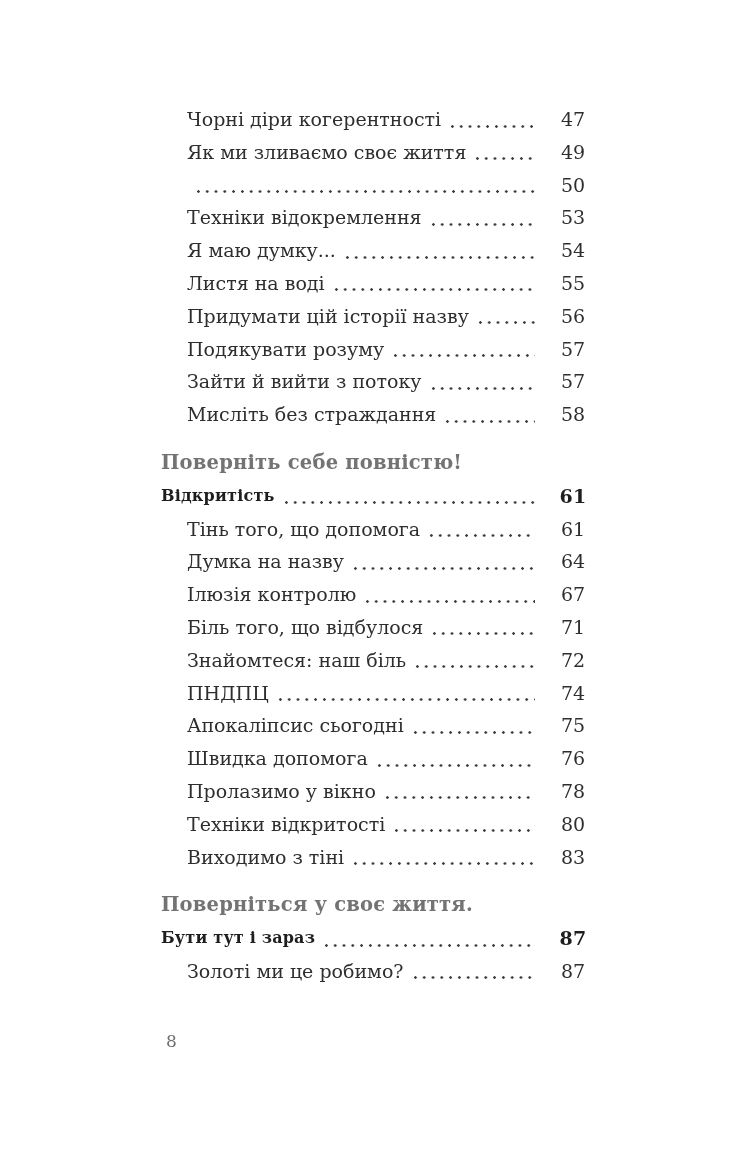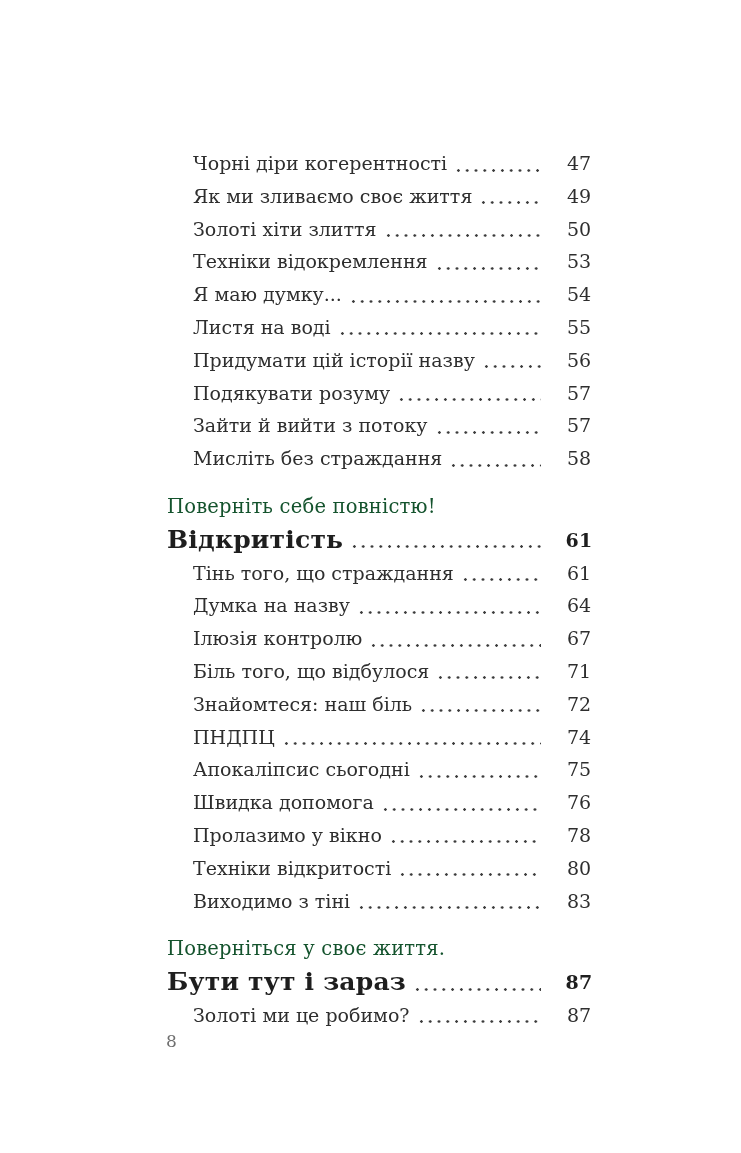--- a/index.html
+++ b/index.html
@@ -11,34 +11,33 @@
     position: relative;
     width: 741px;
     height: 1153px;
     background: #ffffff;
     overflow: hidden;
     font-family: "DejaVu Serif", "Liberation Serif", serif;
     -webkit-font-smoothing: antialiased;
   }
   .toc {
     position: absolute;
-    left: 167px;
+    left: 161px;
     top: 103px;
     width: 440px;
-    margin-top: 44px;
   }
   .toc-section { margin: 0; padding: 0; }
   .toc-section:not(:first-child) { margin-top: 16px; }
 
   .header-line {
     height: 32.8px;
     line-height: 32.8px;
     font-size: 19.5px;
-    font-weight: 400;
-    color: #14532d;
+    font-weight: 700;
+    color: #737373;
     letter-spacing: 0.2px;
     white-space: nowrap;
   }
   .row {
     display: flex;
     align-items: stretch;
     height: 32.8px;
     line-height: 32.8px;
     font-size: 19px;
     color: #2e2e2e;
@@ -47,21 +46,21 @@
     white-space: nowrap;
     flex: 0 0 auto;
   }
   .row.entry-row { padding-left: 26px; }
   .row.header-row .title,
   .row.header-row .page {
     font-weight: 700;
     color: #1e1e1e;
     letter-spacing: 0.2px;
   }
-  .row.header-row .title { font-size: 25px; }
+  .row.header-row .title { font-size: 16px; }
   .leader {
     flex: 1 1 auto;
     margin: 0 10px 0 7px;
     background-image: radial-gradient(circle, #3c3c3c 1.05px, rgba(0,0,0,0) 1.5px);
     background-size: 8.8px 8.8px;
     background-repeat: repeat-x;
     background-position: left 0 bottom 5.5px;
   }
   .row .page {
     flex: 0 0 56px;
@@ -88,21 +87,20 @@
     <span class="title">Чорні діри когерентності</span>
     <span class="leader"></span>
     <span class="page">47</span>
   </div>
         <div class="row entry-row">
     <span class="title">Як ми зливаємо своє життя</span>
     <span class="leader"></span>
     <span class="page">49</span>
   </div>
         <div class="row entry-row">
-    <span class="title">Золоті хіти злиття</span>
     <span class="leader"></span>
     <span class="page">50</span>
   </div>
         <div class="row entry-row">
     <span class="title">Техніки відокремлення</span>
     <span class="leader"></span>
     <span class="page">53</span>
   </div>
         <div class="row entry-row">
     <span class="title">Я маю думку...</span>
@@ -136,21 +134,21 @@
   </div>
       </section>
       <section class="toc-section">
         <div class="header-line">Поверніть себе повністю!</div>
         <div class="row header-row">
     <span class="title">Відкритість</span>
     <span class="leader"></span>
     <span class="page">61</span>
   </div>
         <div class="row entry-row">
-    <span class="title">Тінь того, що страждання</span>
+    <span class="title">Тінь того, що допомога</span>
     <span class="leader"></span>
     <span class="page">61</span>
   </div>
         <div class="row entry-row">
     <span class="title">Думка на назву</span>
     <span class="leader"></span>
     <span class="page">64</span>
   </div>
         <div class="row entry-row">
     <span class="title">Ілюзія контролю</span>

